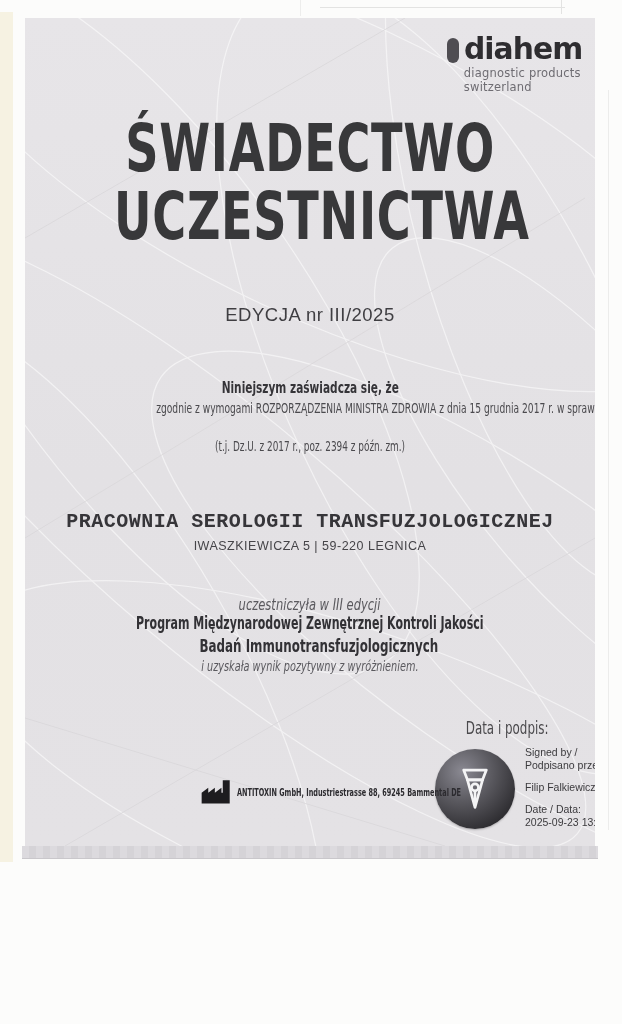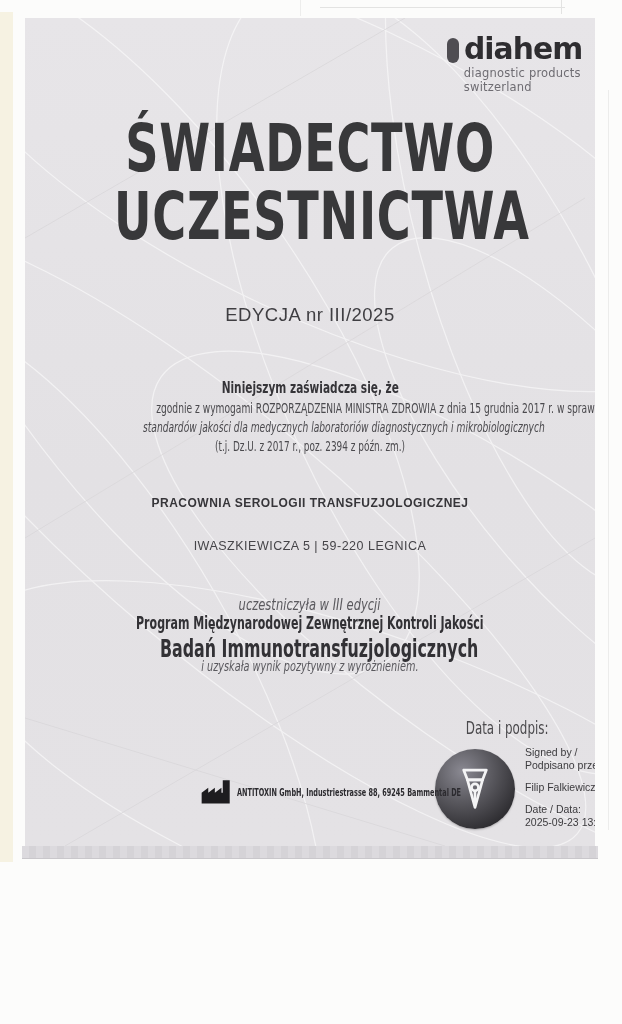--- a/index.html
+++ b/index.html
@@ -45,26 +45,26 @@
 
   .edition{top:286px;font-size:18.5px;letter-spacing:0.5px;color:#3f3e42;}
 
   .dj{font-family:"DejaVu Sans",sans-serif;}
   .intro{top:360px;font-size:16px;font-weight:bold;color:#353438;}
   .reg1{top:382px;font-size:14.5px;color:#4b4a4e;}
   .reg2{top:401px;font-size:14.5px;font-style:italic;color:#4b4a4e;}
   .reg3{top:420px;font-size:13.5px;color:#4b4a4e;}
 
   .institution{top:448px;font-size:17px;font-weight:bold;letter-spacing:0.5px;color:#363539;}
-  .department{top:478px;font-size:12px;font-weight:bold;letter-spacing:0.5px;color:#363539;}
+  .department{top:492px;font-size:20px;font-weight:bold;letter-spacing:0.5px;color:#363539;font-family:Liberation Mono, monospace;}
   .address{top:521px;font-size:12.5px;letter-spacing:0.5px;color:#454448;}
 
   .participation{top:577px;font-size:16px;font-style:italic;color:#5a595e;}
   .program1{top:595px;font-size:17.5px;font-weight:bold;color:#323135;}
-  .program2{top:617px;font-size:24px;font-weight:bold;color:#323135;margin-left:18px;}
+  .program2{top:617px;font-size:18px;font-weight:bold;color:#323135;margin-left:18px;}
   .result{top:640px;font-size:13.5px;font-style:italic;color:#5a595e;}
 
   .sig-heading{position:absolute;left:382px;top:700px;width:200px;text-align:center;
     font-family:"DejaVu Sans",sans-serif;font-size:17px;color:#4a494c;white-space:nowrap;}
   .badge{
     position:absolute;left:410px;top:731px;width:80px;height:80px;border-radius:50%;
     background:radial-gradient(circle at 34% 28%, #8a8992 0%, #5b5a60 38%, #2e2d31 78%);
     box-shadow:0 1px 2px rgba(0,0,0,0.25);
     display:flex;align-items:center;justify-content:center;
   }
@@ -128,23 +128,20 @@
   <div class="line edition">
     <span>EDYCJA nr III/2025</span>
   </div>
 
   <div class="line intro dj">
     <span class="cx s63" style="transform:scaleX(0.66);">Niniejszym zaświadcza się, że</span>
   </div>
   <div class="line reg1 dj">
     <span class="cx s63">zgodnie z wymogami ROZPORZĄDZENIA MINISTRA ZDROWIA z dnia 15 grudnia 2017 r. w sprawie</span>
   </div>
-  <div class="line reg2 dj">
-    <span class="cx s63">standardów jakości dla medycznych laboratoriów diagnostycznych i mikrobiologicznych</span>
-  </div>
   <div class="line reg3 dj">
     <span class="cx s63" style="transform:scaleX(0.66);">(t.j. Dz.U. z 2017 r., poz. 2394 z późn. zm.)</span>
   </div>
 
   <div class="line department">
     <span>PRACOWNIA SEROLOGII TRANSFUZJOLOGICZNEJ</span>
   </div>
   <div class="line address">
     <span>IWASZKIEWICZA 5  |  59-220 LEGNICA</span>
   </div>

